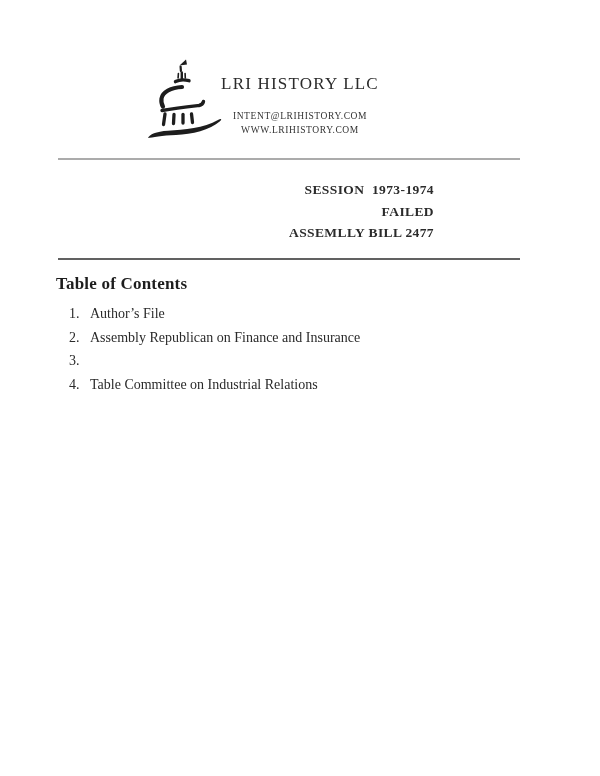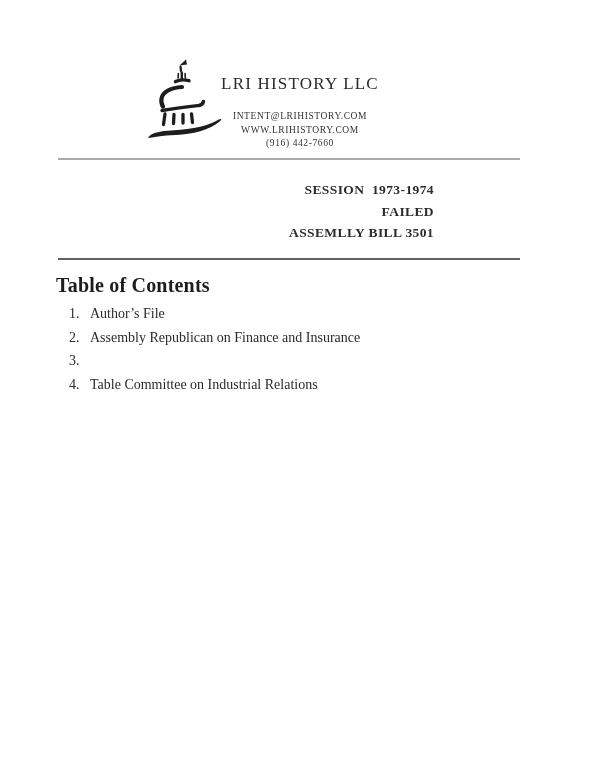--- a/index.html
+++ b/index.html
@@ -64,21 +64,21 @@
     color: #2b2b2b;
     margin-left: 20px;
   }
   .bill-line { white-space: pre-wrap; }
 
   
   .toc-title {
     position: absolute;
     left: 56px;
     top: 274px;
-    font-size: 20px;
+    font-size: 17px;
     font-weight: 700;
     letter-spacing: 0.2px;
     color: #1d1d1d;
   }
   .toc-list {
     position: absolute;
     left: 69px;
     top: 306px;
     margin: 0;
     padding: 0;
@@ -123,30 +123,29 @@
 
       <path d="M2,81 C3.5,77.5 10,74.5 22,73.8 C38,72.8 58,71 72,63 C75,61.2 76.5,62 74,64.3 C64,73 46,77.5 30,78 C16,78.4 6,80.5 2,81 Z" fill="#1d1d1d" stroke="none"></path>
     </g>
   </svg>
 
   <div class="letterhead">
     <div class="company-name">LRI HISTORY LLC</div>
     <div class="contact">
       <div>INTENT@LRIHISTORY.COM</div>
       <div>WWW.LRIHISTORY.COM</div>
-      <div>(916) 442-7660</div>
     </div>
   </div>
 
   <div class="rule rule-light"></div>
 
   <div class="bill-block">
     <div class="bill-line">SESSION  1973-1974</div>
     <div class="bill-line">FAILED</div>
-    <div class="bill-line">ASSEMLLY BILL 3501</div>
+    <div class="bill-line">ASSEMLLY BILL 2477</div>
   </div>
 
   <div class="rule rule-dark"></div>
 
   <div class="toc-title">Table of Contents</div>
 
   <ol class="toc-list">
     <li class="toc-item">
       <span class="toc-num">1.</span>
       <span class="toc-label">Author’s File</span>

